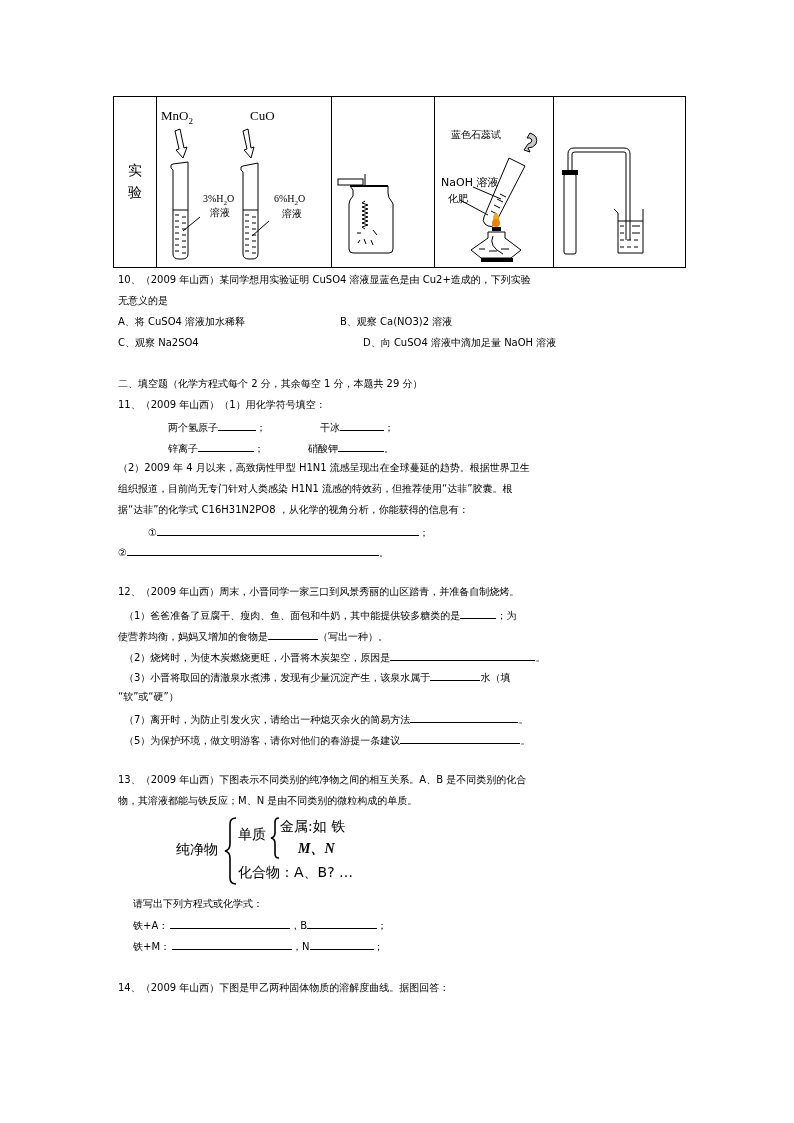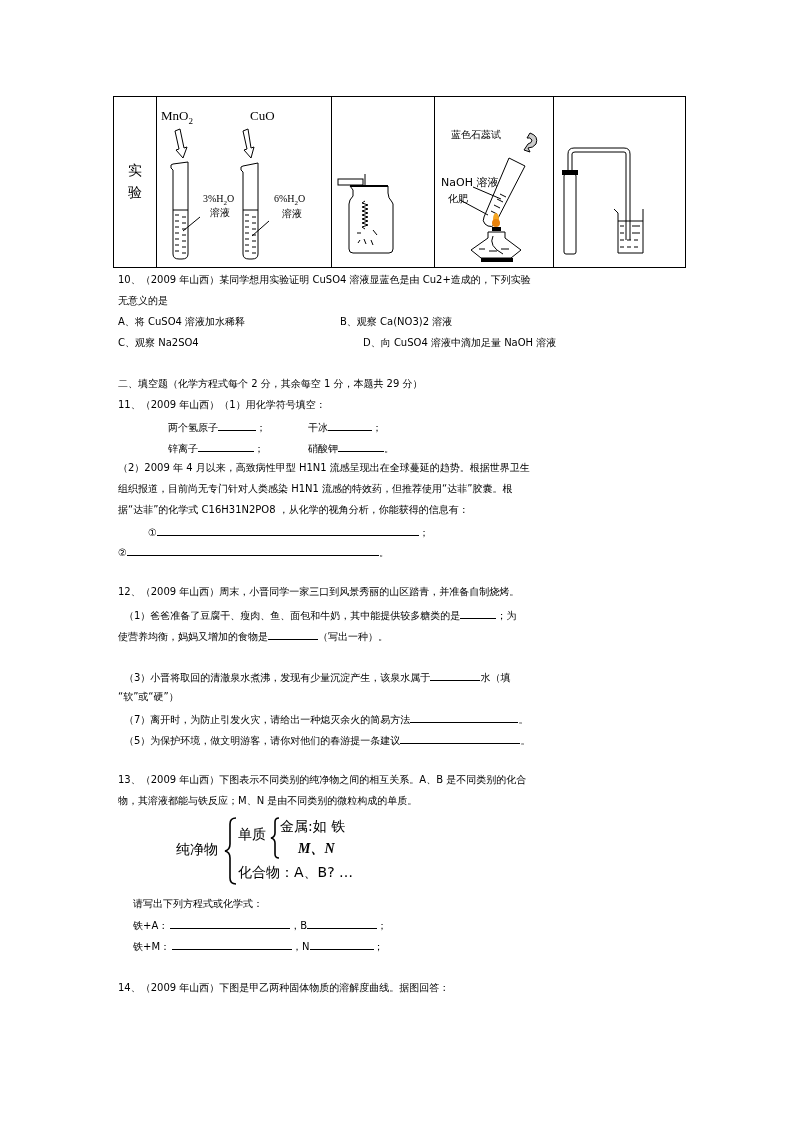--- a/index.html
+++ b/index.html
@@ -159,21 +159,21 @@
   <div class="abs" style="left:340px; top:314px;">B、观察 Ca(NO3)2 溶液</div>
   <div class="abs" style="left:118px; top:335px;">C、观察 Na2SO4</div>
   <div class="abs" style="left:352px; top:335px;margin-left:11px;">D、向 CuSO4 溶液中滴加足量 NaOH 溶液</div>
 
   <div class="abs" style="left:118px; top:376px;">二、填空题（化学方程式每个 2 分，其余每空 1 分，本题共 29 分）</div>
 
   <div class="abs" style="left:118px; top:397px;">11、（2009 年山西）（1）用化学符号填空：</div>
   <div class="abs" style="left:168px; top:418px;">
     <span>两个氢原子</span><span class="blank" style="width:38px"></span><span>；</span>
   </div>
-  <div class="abs" style="left:308px; top:418px;">
+  <div class="abs" style="left:320px; top:418px;">
     <span>干冰</span><span class="blank" style="width:44px"></span><span>；</span>
   </div>
   <div class="abs" style="left:168px; top:439px;">
     <span>锌离子</span><span class="blank" style="width:56px"></span><span>；</span>
   </div>
   <div class="abs" style="left:308px; top:439px;">
     <span>硝酸钾</span><span class="blank" style="width:46px"></span><span>。</span>
   </div>
 
   <div class="abs" style="left:118px; top:460px;">（2）2009 年 4 月以来，高致病性甲型 H1N1 流感呈现出在全球蔓延的趋势。根据世界卫生</div>
@@ -185,20 +185,23 @@
   <div class="abs" style="left:118px; top:543px;">
     <span>②</span><span class="blank" style="width:252px"></span><span>。</span>
   </div>
 
   <div class="abs" style="left:118px; top:584px;">12、（2009 年山西）周末，小晋同学一家三口到风景秀丽的山区踏青，并准备自制烧烤。</div>
   <div class="abs" style="left:124px; top:606px;">
     <span>（1）爸爸准备了豆腐干、瘦肉、鱼、面包和牛奶，其中能提供较多糖类的是</span><span class="blank" style="width:36px"></span><span>；为</span>
   </div>
   <div class="abs" style="left:118px; top:627px;">
     <span>使营养均衡，妈妈又增加的食物是</span><span class="blank" style="width:50px"></span><span>（写出一种）。</span>
+  </div>
+  <div class="abs" style="left:124px; top:648px;">
+    <span>（2）烧烤时，为使木炭燃烧更旺，小晋将木炭架空，原因是</span><span class="blank" style="width:145px"></span><span>。</span>
   </div>
   <div class="abs" style="left:124px; top:668px;">
     <span>（3）小晋将取回的清澈泉水煮沸，发现有少量沉淀产生，该泉水属于</span><span class="blank" style="width:50px"></span><span>水（填</span>
   </div>
   <div class="abs" style="left:118px; top:689px;">“软”或“硬”）</div>
   <div class="abs" style="left:124px; top:710px;">
     <span>（7）离开时，为防止引发火灾，请给出一种熄灭余火的简易方法</span><span class="blank" style="width:108px"></span><span>。</span>
   </div>
   <div class="abs" style="left:124px; top:731px;">
     <span>（5）为保护环境，做文明游客，请你对他们的春游提一条建议</span><span class="blank" style="width:120px"></span><span>。</span>

